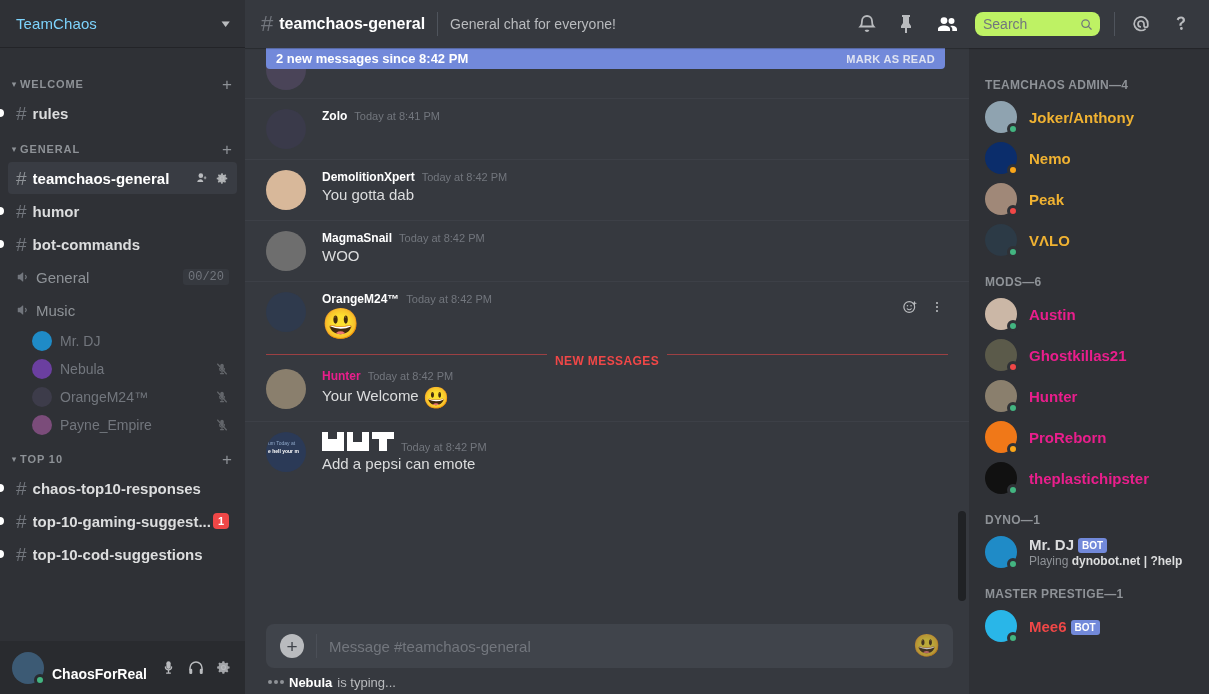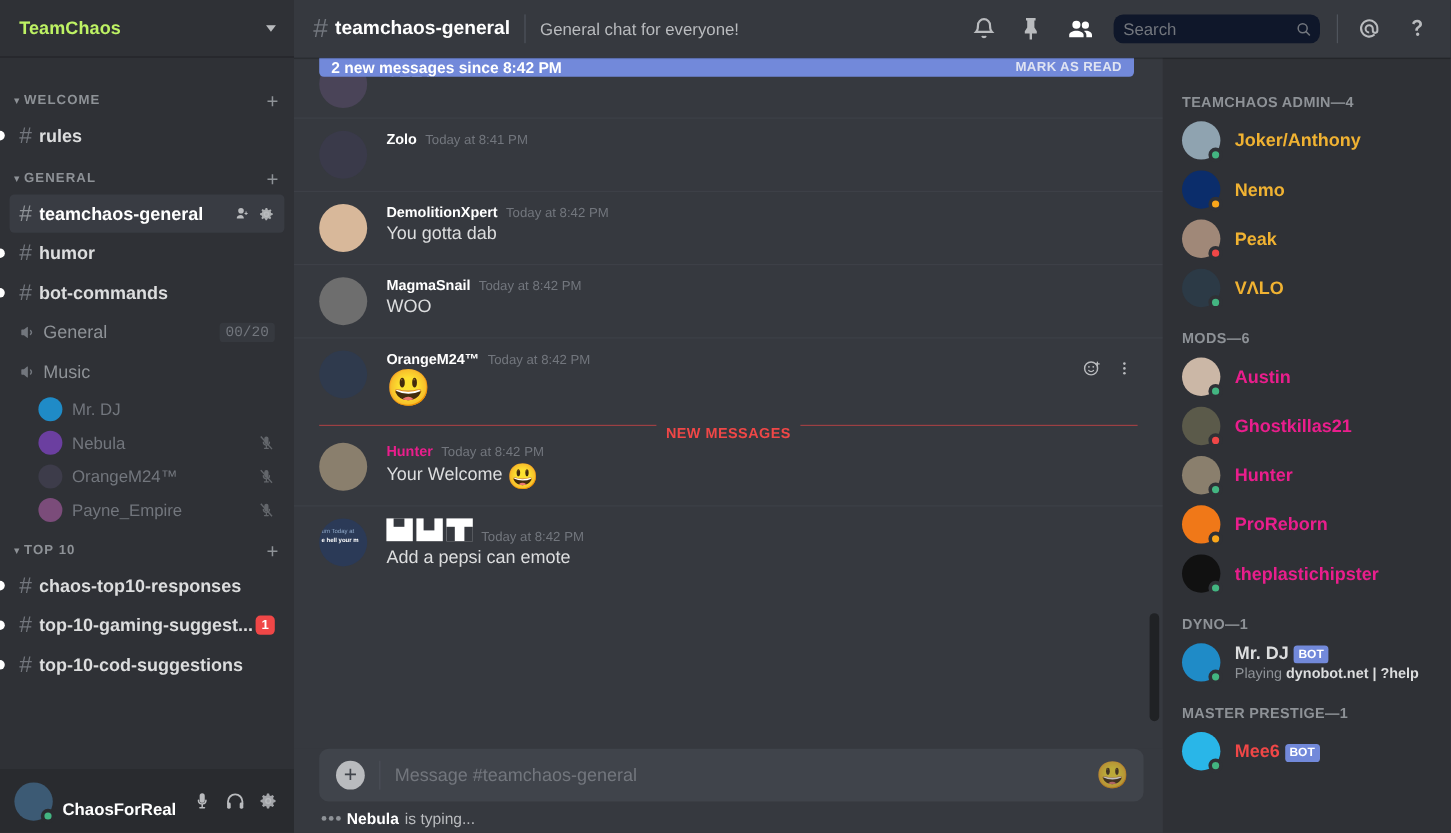--- a/index.html
+++ b/index.html
@@ -12,21 +12,21 @@
   }
   .app { display: flex; width: 1209px; height: 694px; }
 
   
   .sidebar { width: 245px; height: 694px; background: #2f3136; display: flex; flex-direction: column; position: relative; }
   .guild-header {
     height: 48px; flex: 0 0 48px; display: flex; align-items: center;
     padding: 0 16px; background: #2f3136;
     border-bottom: 1px solid #232428; cursor: pointer;
   }
-  .guild-name { color: #bef264; font-size: 15px; font-weight: 700; flex: 1; letter-spacing: .1px; }
+  .guild-name { color: #7dd3fc; font-size: 15px; font-weight: 400; flex: 1; letter-spacing: .1px; }
   .chev { color: #b9bbbe; font-size: 11px; transform: scaleX(1.5); }
 
   .channels { flex: 1; overflow: hidden; padding-top: 16px; }
   .cat {
     display: flex; align-items: center; padding: 0 8px 0 8px;
     height: 24px; margin-top: 8px; cursor: pointer;
   }
   .cat-arrow { color: #8e9297; font-size: 9px; width: 12px; flex: 0 0 12px; text-align: center; }
   .cat-name {
     color: #8e9297; font-size: 11px; font-weight: 600;
@@ -85,32 +85,32 @@
     z-index: 5; position: relative;
   }
   .tb-hash { color: #72767d; font-size: 22px; margin-right: 6px; line-height: 1; }
   .tb-title { color: #fff; font-size: 16px; font-weight: 700; }
   .tb-sep { width: 1px; height: 24px; background: #4f545c; margin: 0 12px; }
   .tb-topic { color: #b9bbbe; font-size: 14px; flex: 1; white-space: nowrap; overflow: hidden; }
   .tb-icons { display: flex; align-items: center; gap: 0; }
   .tb-ico { width: 24px; height: 24px; color: #b9bbbe; margin: 0 8px; cursor: pointer; }
   .tb-ico.on { color: #fff; }
   .search-box {
-    width: 172px; height: 24px; background: #0f172a; border-radius: 8px;
+    width: 125px; height: 24px; background: #bef264; border-radius: 8px;
     display: flex; align-items: center; padding: 0 6px 0 8px; margin: 0 8px; cursor: text;
   }
   .search-ph { color: #72767d; font-size: 14px; flex: 1; }
   .tb-vsep { width: 1px; height: 24px; background: #4f545c; margin: 0 6px; }
 
   .chat-wrap { flex: 1; display: flex; min-height: 0; position: relative; }
   .chat-col { flex: 1; display: flex; flex-direction: column; min-width: 0; position: relative; }
   .messages { flex: 1; position: relative; overflow: hidden; padding-bottom: 4px; }
 
   .newbanner {
-    position: absolute; top: 0; left: 21px; right: 24px; height: 16px; z-index: 4;
+    position: absolute; top: 0; left: 21px; right: 24px; height: 21px; z-index: 4;
     background: #7289da; border-radius: 0 0 4px 4px;
     display: flex; align-items: center; padding: 0 10px; cursor: pointer; gap: 36px;
   }
   .nb-text { color: #fff; font-size: 13px; font-weight: 600; flex: 1; }
   .nb-action { color: #dfe3f2; font-size: 11px; font-weight: 600; letter-spacing: .3px; cursor: pointer; }
 
   .msg { display: flex; padding: 10px 48px 10px 21px; position: relative; }
   .msg + .msg { border-top: 1px solid rgba(79,84,92,.28); }
   .msg.clipped { padding-top: 2px; padding-bottom: 8px; }
   .avatar { width: 40px; height: 40px; border-radius: 50%; flex: 0 0 40px; margin-right: 16px; overflow: hidden; }

